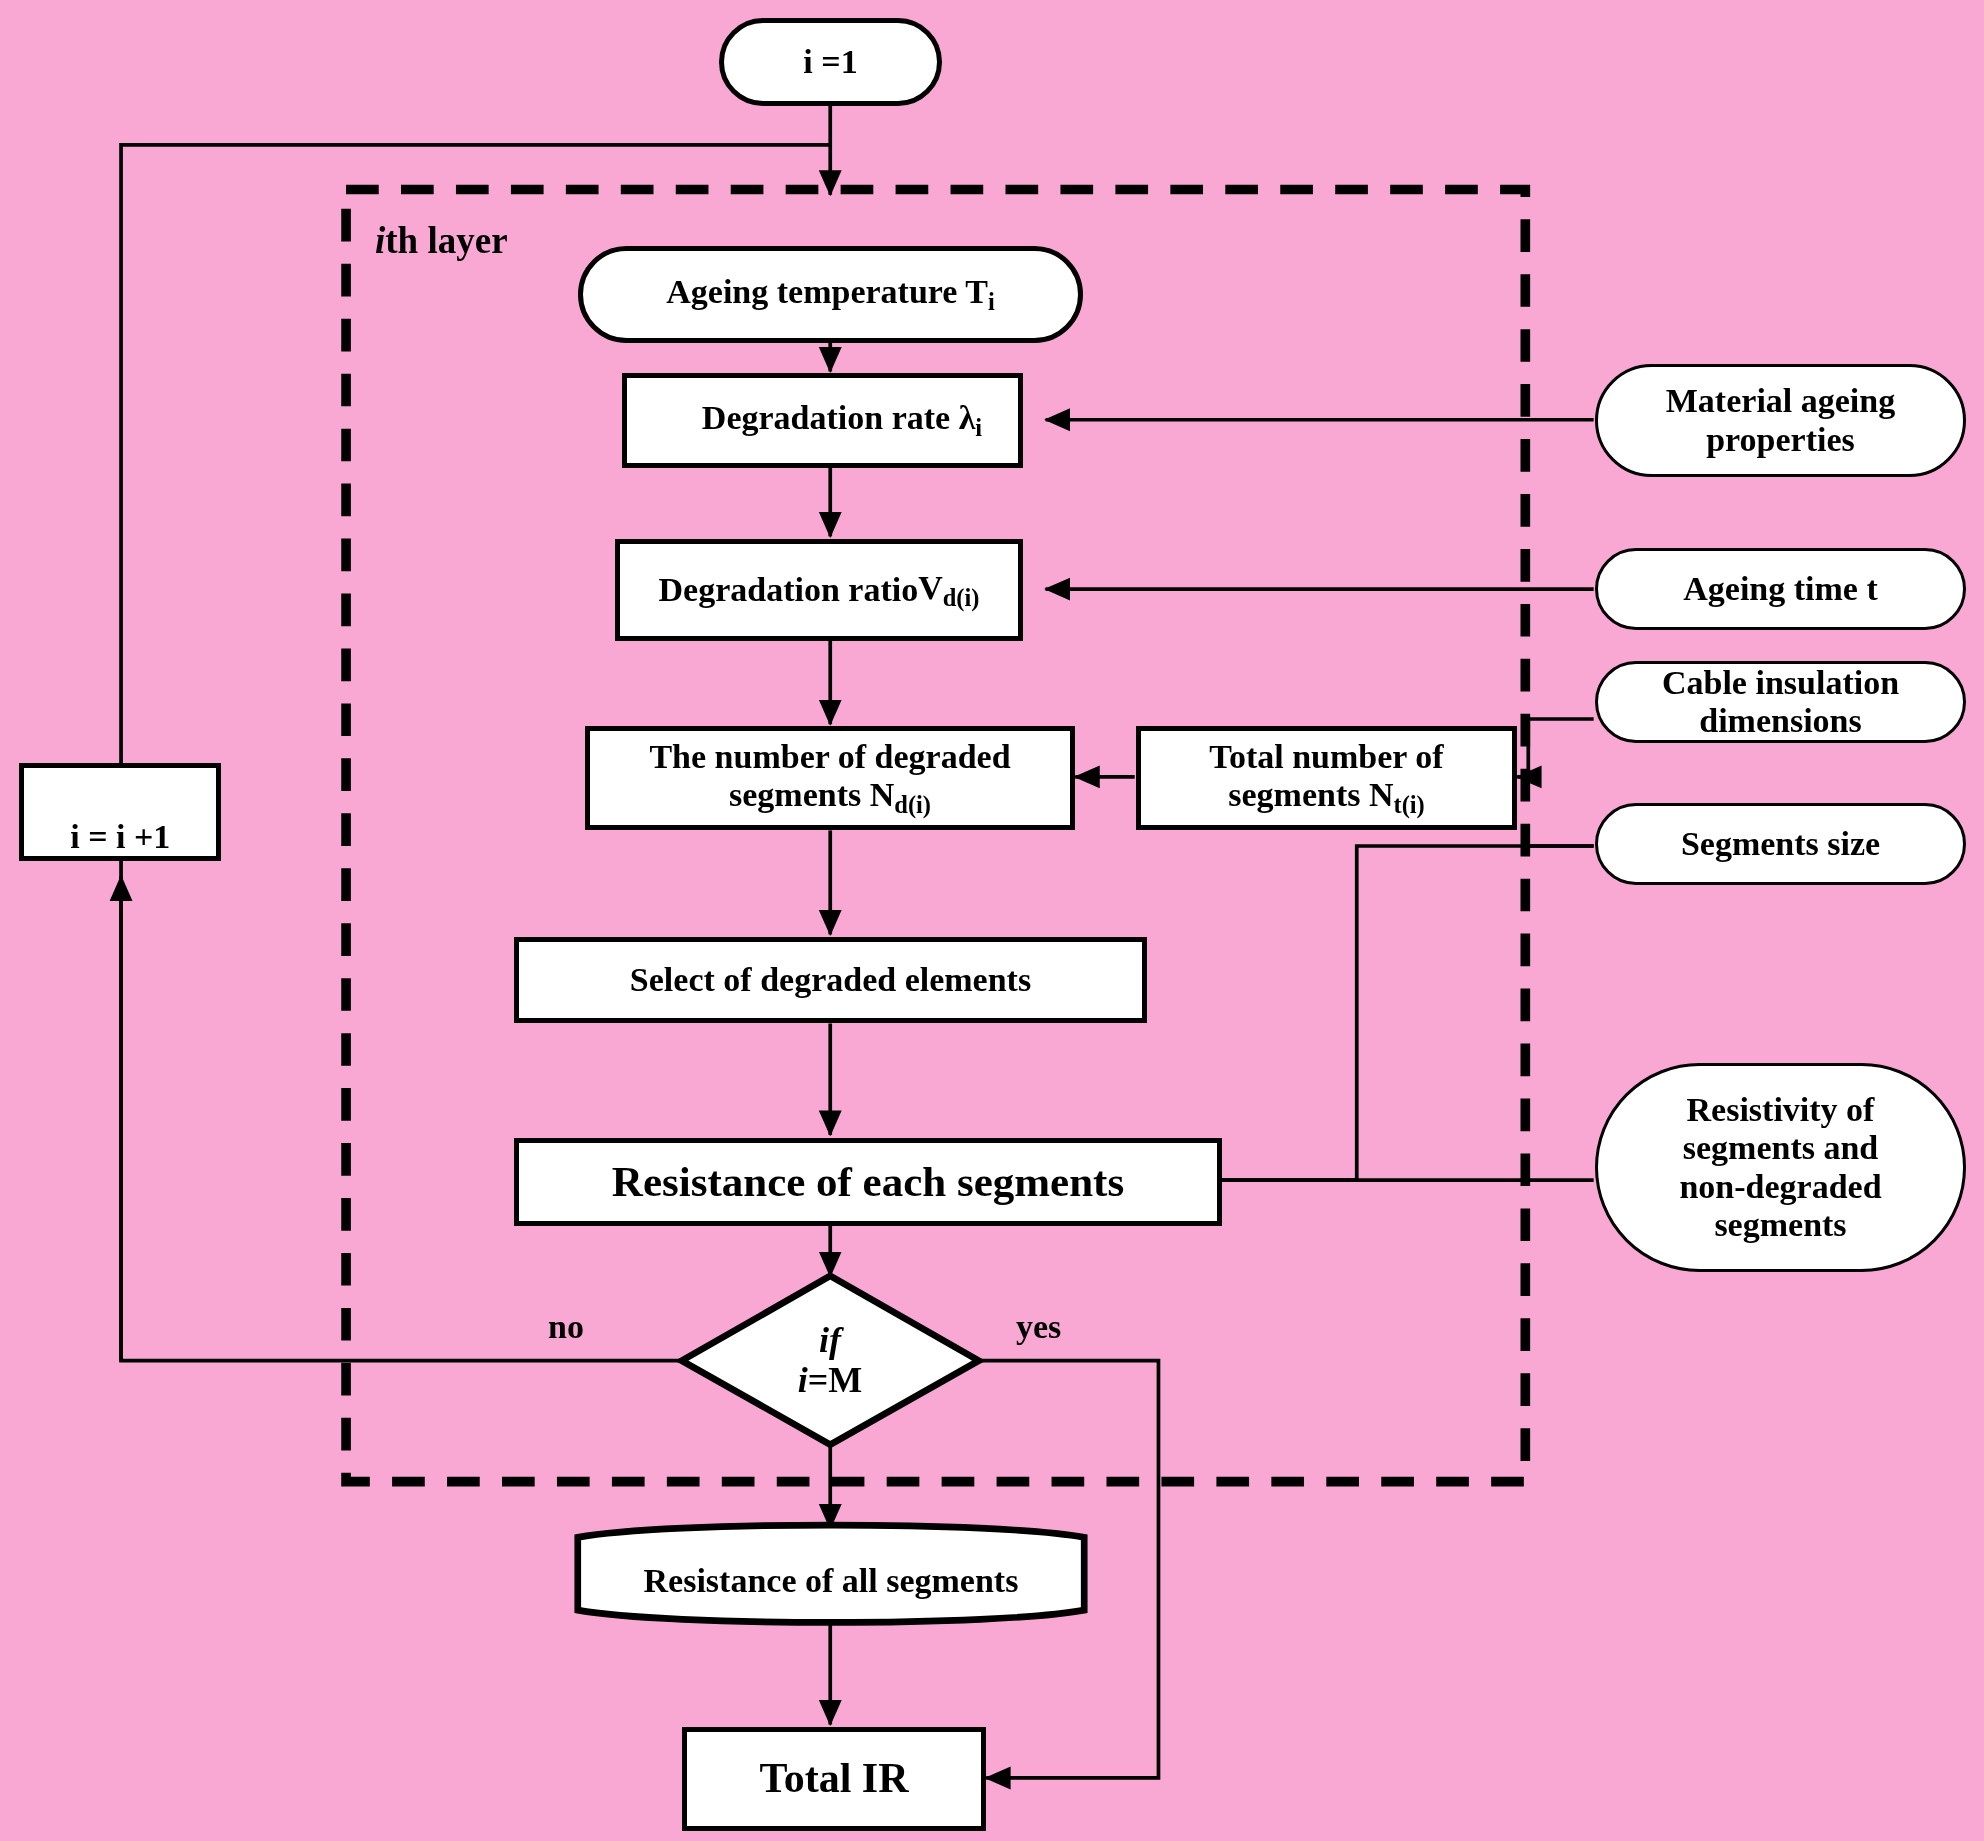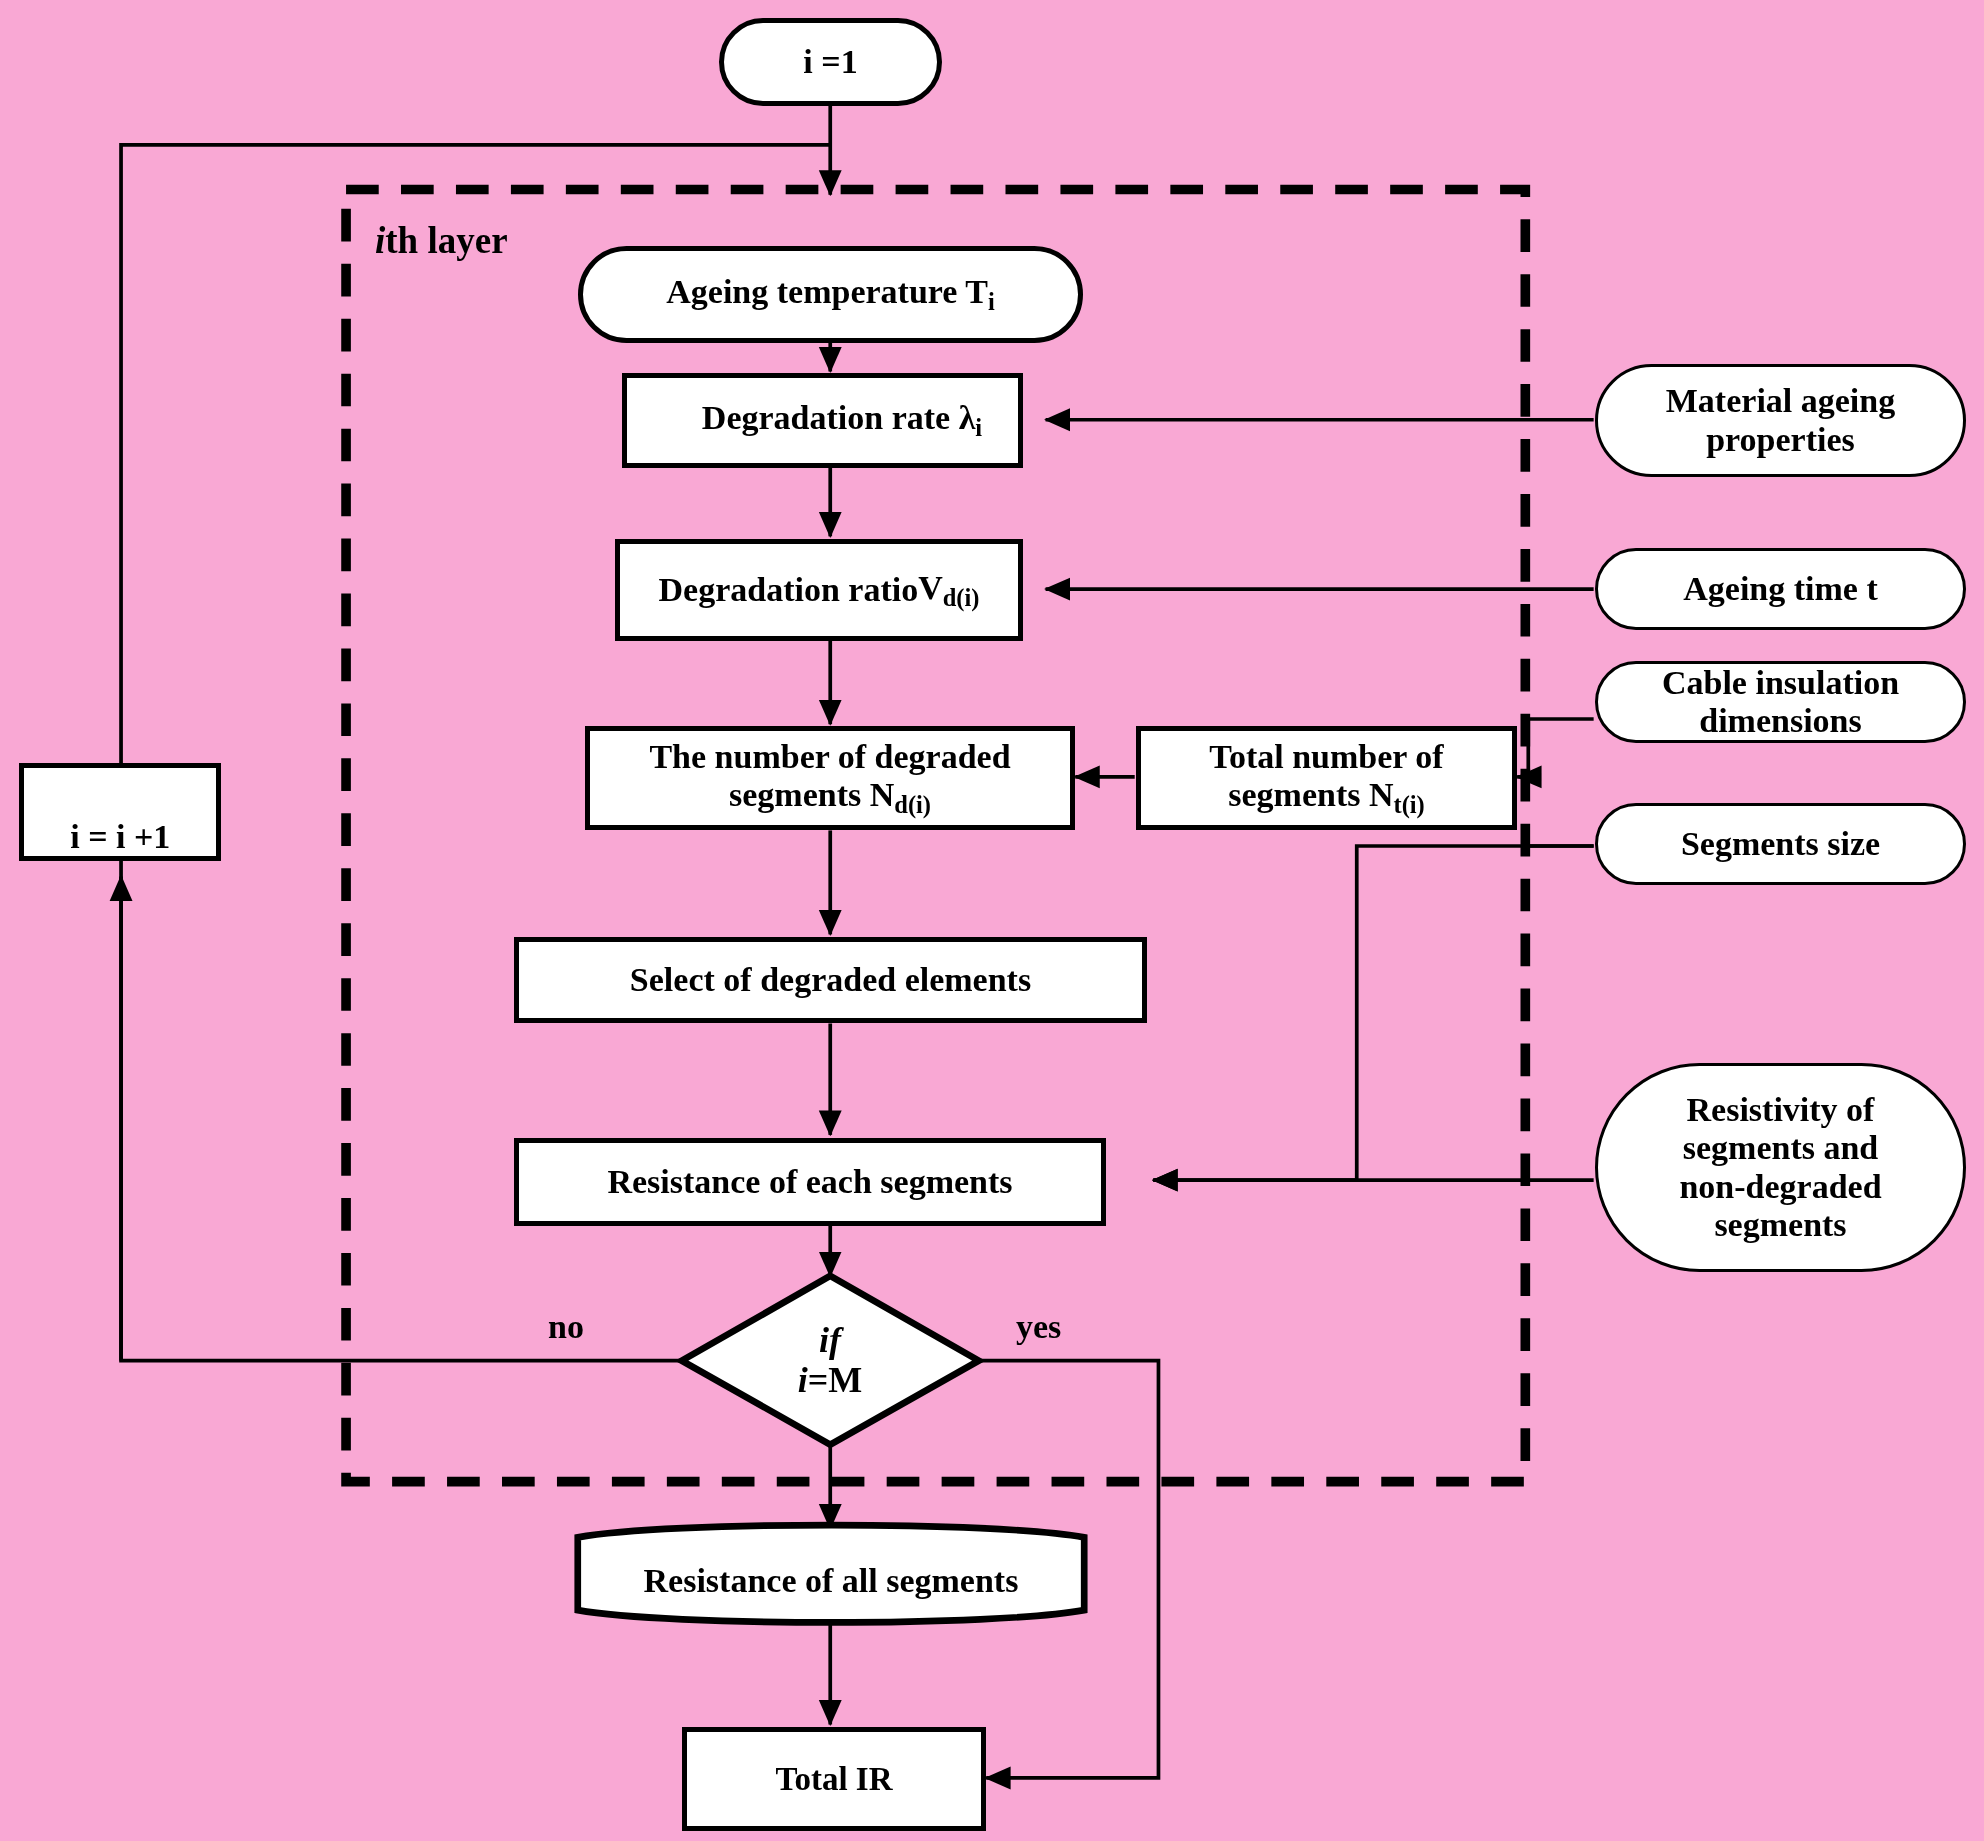--- a/index.html
+++ b/index.html
@@ -120,34 +120,34 @@
 
   <div class="node rect" style="left:1136px;top:726px;width:381px;height:104px;font-size:34px;flex-direction:column;">
     <span>Total number of</span>
     <span><span>segments N</span><sub>t(i)</sub></span>
   </div>
 
   <div class="node rect" style="left:514px;top:937px;width:633px;height:86px;font-size:34px;">
     <span>Select of degraded elements</span>
   </div>
 
-  <div class="node rect" style="left:514px;top:1138px;width:592px;height:88px;font-size:34px;">
+  <div class="node rect" style="left:514px;top:1138px;width:708px;height:88px;font-size:43px;">
     <span>Resistance of each segments</span>
   </div>
 
   <div class="diamond-text" style="left:741px;top:1313px;width:178px;height:95px;font-size:36px;">
     <span class="it">if</span>
     <span><span class="it">i</span><span>=M</span></span>
   </div>
 
   <div class="doc-text" style="left:578px;top:1528px;width:506px;height:105px;font-size:34px;">
     <span>Resistance of all segments</span>
   </div>
 
-  <div class="node rect" style="left:682px;top:1727px;width:304px;height:104px;font-size:33px;">
+  <div class="node rect" style="left:682px;top:1727px;width:304px;height:104px;font-size:42px;">
     <span>Total IR</span>
   </div>
 
   <div class="node rect" style="left:19.3px;top:763px;width:202px;height:98px;font-size:34px;align-items:flex-end;">
     <span>i = i +1</span>
   </div>
 
   <div class="node stadium-thin" style="left:1595px;top:364px;width:371px;height:113px;font-size:34px;flex-direction:column;">
     <span>Material ageing</span>
     <span>properties</span>

